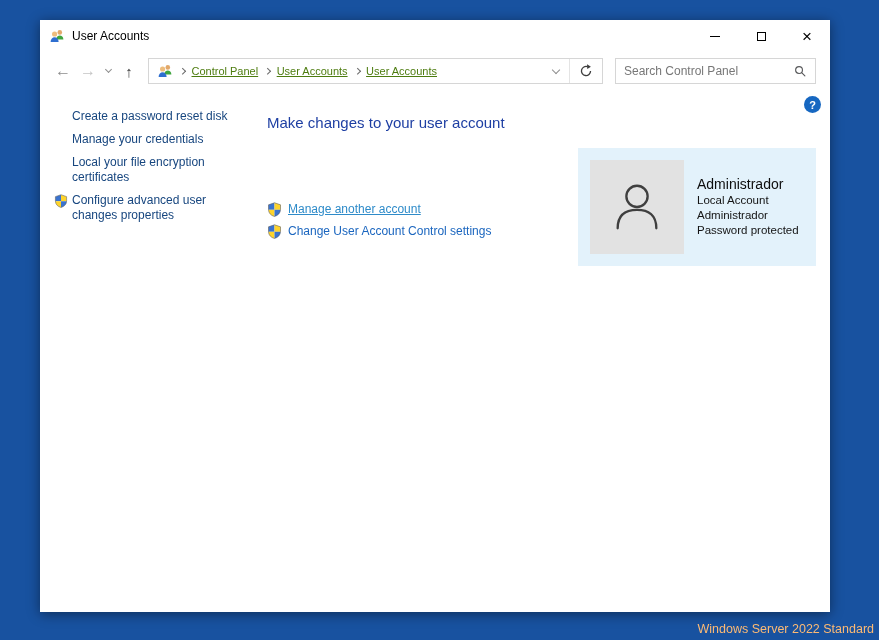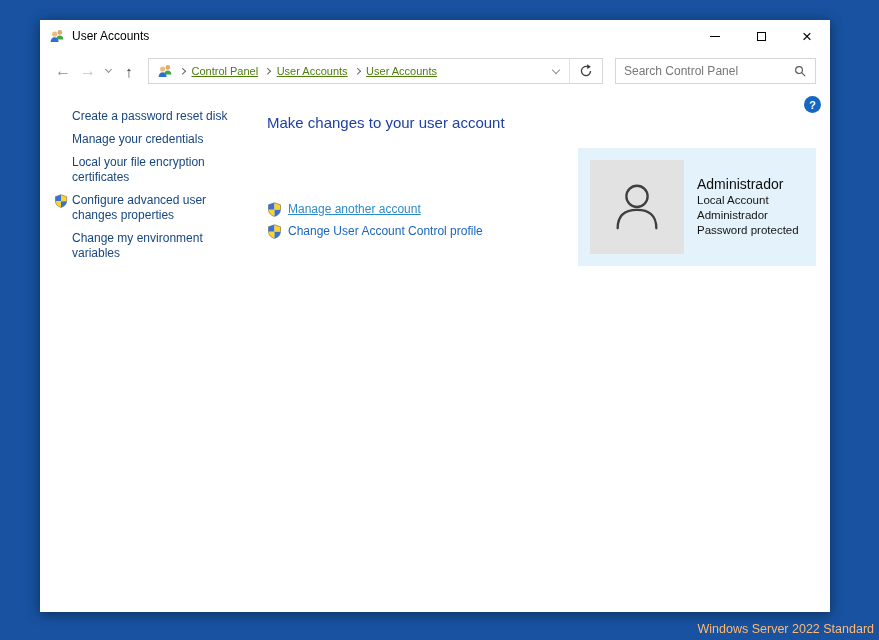--- a/index.html
+++ b/index.html
@@ -180,21 +180,20 @@
                 <rect x="0" y="0" width="8" height="8.3" fill="#3A73CF"></rect>
                 <rect x="8" y="0" width="8" height="8.3" fill="#FFD42A"></rect>
                 <rect x="0" y="8.3" width="8" height="8" fill="#FFD42A"></rect>
                 <rect x="8" y="8.3" width="8" height="8" fill="#3A73CF"></rect>
               </g>
               <path d="M8 0.8 L14.4 3 V7.8 C14.4 11.9 11.7 14.4 8 15.4 C4.3 14.4 1.6 11.9 1.6 7.8 V3 Z" fill="none" stroke="#5b5b5b" stroke-width="0.6"></path>
             </svg>
           </span>
           <span>Configure advanced user changes properties</span>
         </div>
-        <div class="side-item">Change my environment variables</div>
       </div>
 
       <div class="main">
         <div class="heading">Make changes to your user account</div>
 
         <div class="links">
           <div class="task-link">
             <span class="shield">
               <svg viewBox="0 0 16 16">
                 <defs>
@@ -223,21 +222,21 @@
                   </defs>
                 <g clip-path="url(#shield-clip-3)">
                   <rect x="0" y="0" width="8" height="8.3" fill="#3A73CF"></rect>
                   <rect x="8" y="0" width="8" height="8.3" fill="#FFD42A"></rect>
                   <rect x="0" y="8.3" width="8" height="8" fill="#FFD42A"></rect>
                   <rect x="8" y="8.3" width="8" height="8" fill="#3A73CF"></rect>
                 </g>
                 <path d="M8 0.8 L14.4 3 V7.8 C14.4 11.9 11.7 14.4 8 15.4 C4.3 14.4 1.6 11.9 1.6 7.8 V3 Z" fill="none" stroke="#5b5b5b" stroke-width="0.6"></path>
               </svg>
             </span>
-            <span class="link-text">Change User Account Control profile</span>
+            <span class="link-text">Change User Account Control settings</span>
           </div>
         </div>
 
         <div class="account-card">
           <div class="avatar">
             <svg viewBox="0 0 60 60">
               <circle cx="30" cy="19" r="11" fill="none" stroke="#3f3f3f" stroke-width="2.4"></circle>
               <path d="M10 52 C10 38 18 33 30 33 C42 33 50 38 50 52" fill="none" stroke="#3f3f3f" stroke-width="2.4" stroke-linecap="round"></path>
             </svg>
           </div>

